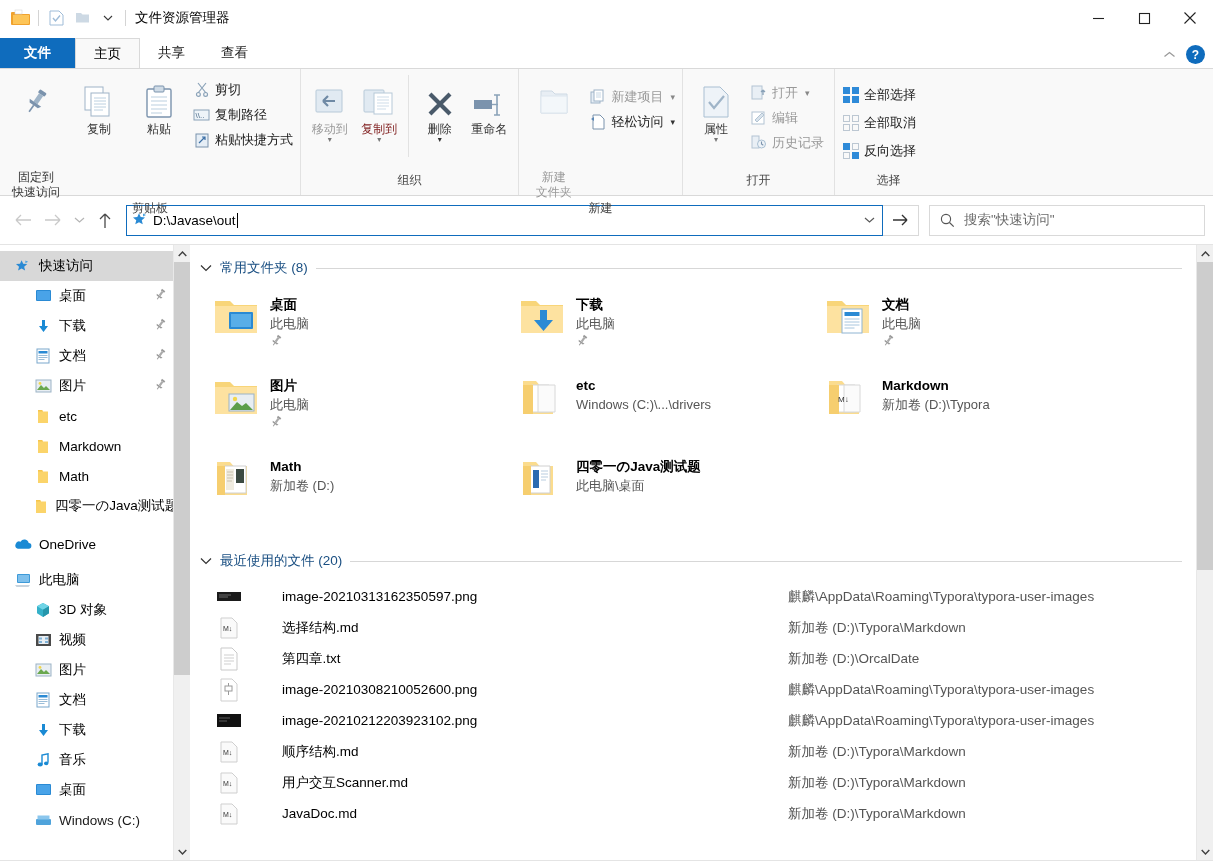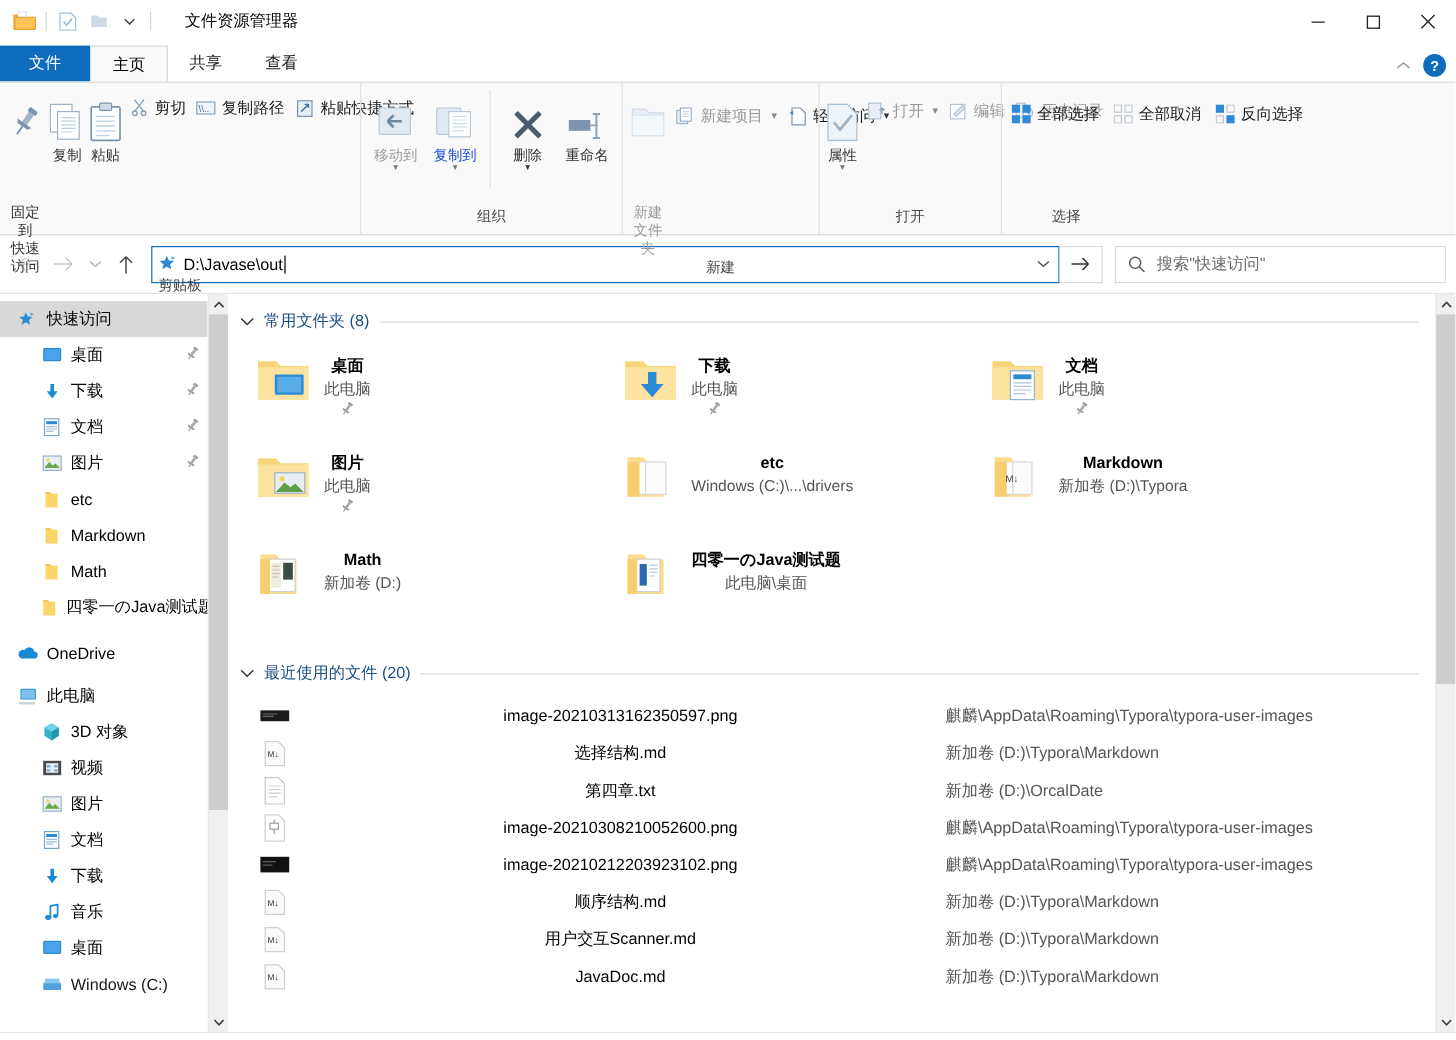--- a/index.html
+++ b/index.html
@@ -9,50 +9,50 @@
     font-family:"Liberation Sans","DejaVu Sans",sans-serif;
     font-size:13px; color:#000; background:#fff;
     overflow:hidden; position:relative;
   }
 
   
   .titlebar{ height:36px; display:flex; align-items:center; background:#fff; position:relative; }
   .qat{ display:flex; align-items:center; padding-left:8px; gap:0px; }
   .qat-ico{ width:26px; height:26px; display:flex; align-items:center; justify-content:center; }
   .vsep{ width:1px; height:16px; background:#d4d4d4; margin:0 4px; }
-  .win-title{ font-size:13.5px; color:#000; margin-left:24px; white-space:nowrap; }
+  .win-title{ font-size:13.5px; color:#000; margin-left:5px; white-space:nowrap; }
   .wctrls{ position:absolute; right:0; top:0; display:flex; height:36px; }
   .wbtn{ width:46px; height:36px; display:flex; align-items:center; justify-content:center; }
   .wbtn svg{ display:block; }
 
   
   .tabs{ height:32px; display:flex; align-items:flex-end; background:#fff; position:relative; }
   .tab{ height:30px; padding:0 18px; display:flex; align-items:center; justify-content:center;
         font-size:13.5px; color:#1a1a1a; white-space:nowrap; }
-  .tab.file{ background:#0f6cbd; color:#fff; height:30px; padding:0 24px; }
+  .tab.file{ background:#0f6cbd; color:#fff; height:30px; padding:0 24px;font-weight:bold; }
   .tab.active{ background:#f9f9f9; border:1px solid #d9d9d9; border-bottom:none; color:#000;}
   .tabs-right{ position:absolute; right:8px; bottom:4px; display:flex; align-items:center; gap:10px;}
   .help-circle{ width:19px;height:19px;border-radius:50%;background:#0f6cbd;color:#fff;
       font-size:12px;display:flex;align-items:center;justify-content:center;font-weight:bold;}
 
   
   .ribbon{ height:128px; background:#f9f9f9; border-top:1px solid #d9d9d9;
            border-bottom:1px solid #d9d9d9; display:flex; position:relative; }
   .rgroup{ height:100%; display:flex; flex-direction:column; position:relative; padding:0 4px;}
   .rgroup + .rgroup{ border-left:1px solid #e2e2e2; }
   .rgroup-body{ flex:1; display:flex; align-items:flex-start; padding-top:6px; gap:2px;}
   .rgroup-label{ text-align:center; font-size:12px; color:#444; padding-bottom:6px; }
 
   .bigbtn{ width:58px; display:flex; flex-direction:column; align-items:center; padding-top:4px;}
   .bigbtn .ic{ height:40px; display:flex; align-items:flex-end; justify-content:center;}
   .bigbtn .lb{ font-size:12px; color:#333; text-align:center; line-height:15px; margin-top:3px;}
   .bigbtn.wide{ width:64px;gap:48px; }
   .caretdn{ font-size:8px; color:#777; line-height:6px; }
 
-  .smallcol{ display:flex; flex-direction:row; padding-top:3px; gap:2px; }
+  .smallcol{ display:flex; flex-direction:column; padding-top:3px; gap:2px; }
   .smallbtn{ display:flex; align-items:center; gap:5px; height:23px; padding:0 3px; }
   .smallbtn .lb{ font-size:13px; color:#1a1a1a; white-space:nowrap; }
   .smallbtn .lb.dim{ color:#999; }
   .smallbtn .ic{ width:17px; height:17px; display:flex; align-items:center; justify-content:center;}
   .mini-caret{ font-size:9px; color:#888; margin-left:2px; }
 
   
   .navbar{ height:48px; display:flex; align-items:center; padding:0 8px; gap:0px; background:#fff;}
   .navbtn{ width:30px;height:30px;display:flex;align-items:center;justify-content:center;}
   .addrwrap{ flex:1; height:31px; border:1px solid #0f6cbd; display:flex; align-items:center;
@@ -78,21 +78,21 @@
   .sb-item .pin{ margin-left:auto; }
   .sb-l0{ padding-left:14px; }
   .sb-l1{ padding-left:34px; }
 
   .vscroll{ width:17px; background:#f0f0f0; display:flex; flex-direction:column;
             border-left:1px solid #e8e8e8; }
   .vs-arrow{ height:17px; display:flex; align-items:center; justify-content:center; color:#505050;}
   .vs-track{ flex:1; position:relative; }
   .vs-thumb{ position:absolute; left:0; right:0; background:#cdcdcd; }
 
-  .content{ flex:1; background:#fff; position:relative; overflow:hidden;text-align:center; }
+  .content{ flex:1; background:#fff; position:relative; overflow:hidden; }
   .sect-head{ display:flex; align-items:center; gap:8px; padding:0 14px 0 10px; height:28px;}
   .sect-title{ font-size:13.5px; color:#1a4f82; white-space:nowrap; }
   .sect-rule{ flex:1; height:1px; background:#d7d7d7; }
   .chev{ color:#333; font-size:12px; }
 
   .ff-grid{ display:flex; flex-wrap:wrap; padding:6px 0 4px 22px; }
   .ff-cell{ width:306px; height:81px; display:flex; align-items:flex-start; gap:10px; padding-top:4px;}
   .ff-ic{ width:48px; height:48px; flex:0 0 48px; display:flex;align-items:center;justify-content:center;}
   .ff-txt{ padding-top:4px; }
   .ff-name{ font-size:13.5px; color:#000; font-weight:bold; line-height:18px; white-space:nowrap;}
@@ -272,21 +272,21 @@
       <div class="bigbtn">
         <div class="ic">
           <svg width="34" height="32" viewBox="0 0 34 32">
             <rect x="2" y="3" width="20" height="22" rx="1" fill="#e1eaf2" stroke="#b7c9d8"></rect>
             <rect x="12" y="6" width="18" height="21" fill="#fff" stroke="#b7c9d8"></rect>
             <g stroke="#cfdde9" stroke-width="1">
                 <path d="M15 10h12M15 13h12M15 16h12M15 19h12M15 22h9"></path>
               </g>
           </svg>
         </div>
-        <div class="lb" style="color:#1d4ed8">复制到</div>
+        <div class="lb" style="color:#7f1d1d">复制到</div>
         <div class="caretdn">▾</div>
       </div>
       <div style="width:1px;height:82px;background:#e2e2e2;margin:0 6px 0 4px"></div>
       <div class="bigbtn">
         <div class="ic">
           <svg width="30" height="30" viewBox="0 0 30 30">
             <path d="M5 5l20 20M25 5L5 25" stroke="#4a5a6a" stroke-width="4.2"></path>
           </svg>
         </div>
         <div class="lb">删除</div>

